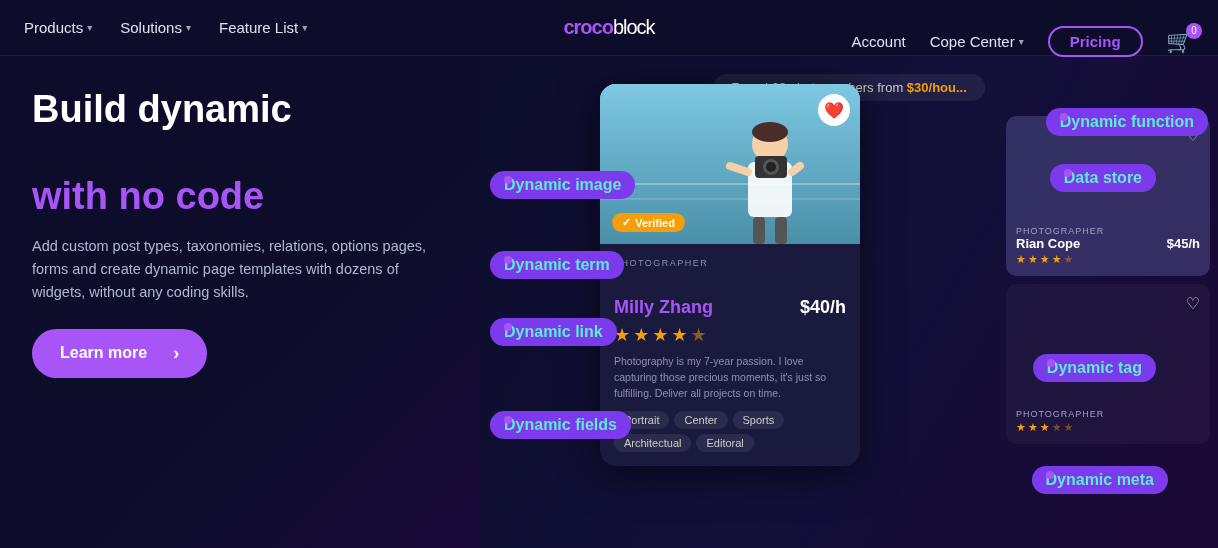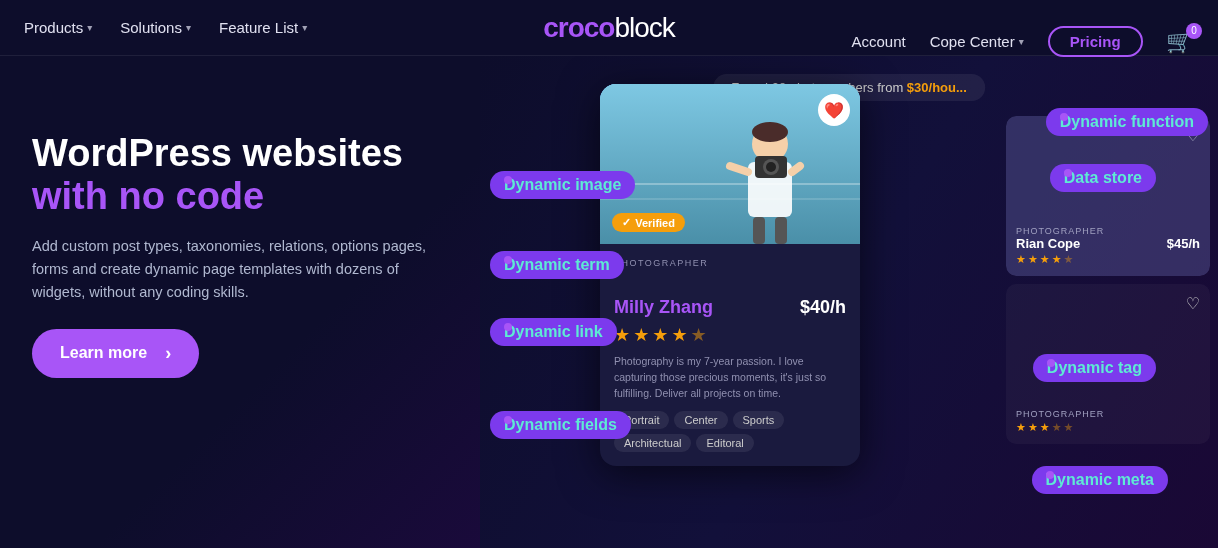--- a/index.html
+++ b/index.html
@@ -40,21 +40,21 @@
       white-space: nowrap;
     }
     .chevron {
       font-size: 10px;
       opacity: 0.7;
     }
     .logo {
       position: absolute;
       left: 50%;
       transform: translateX(-50%);
-      font-size: 28px;
+      font-size: 20px;
       font-weight: 800;
       letter-spacing: -1px;
       color: #fff;
     }
     .logo span { color: #a855f7; }
     .nav-right {
       display: flex;
       align-items: center;
       gap: 24px;
       margin-top: 28px;
@@ -123,21 +123,21 @@
     }
     .hero p {
       font-size: 14.5px;
       color: #b0b8d0;
       line-height: 1.6;
       max-width: 420px;
     }
     .learn-btn {
       display: inline-flex;
       align-items: center;
-      gap: 18px;
+      gap: 26px;
       background: #a855f7;
       color: #fff;
       border: none;
       border-radius: 28px;
       padding: 14px 28px;
       font-size: 16px;
       font-weight: 700;
       cursor: pointer;
       width: fit-content;
       margin-top: 8px;
@@ -431,22 +431,22 @@
       🛒
       <div class="cart-badge">0</div>
     </div>
   </div>
 </nav>
 
 <div class="main">
 
   <div class="hero">
     <h1>
+      <span>Build dynamic</span><br>
       <br>
-      <span>WordPress websites</span><br>
       <span class="purple">with no code</span>
     </h1>
     <p>Add custom post types, taxonomies, relations, options pages, forms and create dynamic page templates with dozens of widgets, without any coding skills.</p>
     <button class="learn-btn">
       <span>Learn more</span>
       <span class="arrow">›</span>
     </button>
   </div>
 
   <div class="visual-area">

